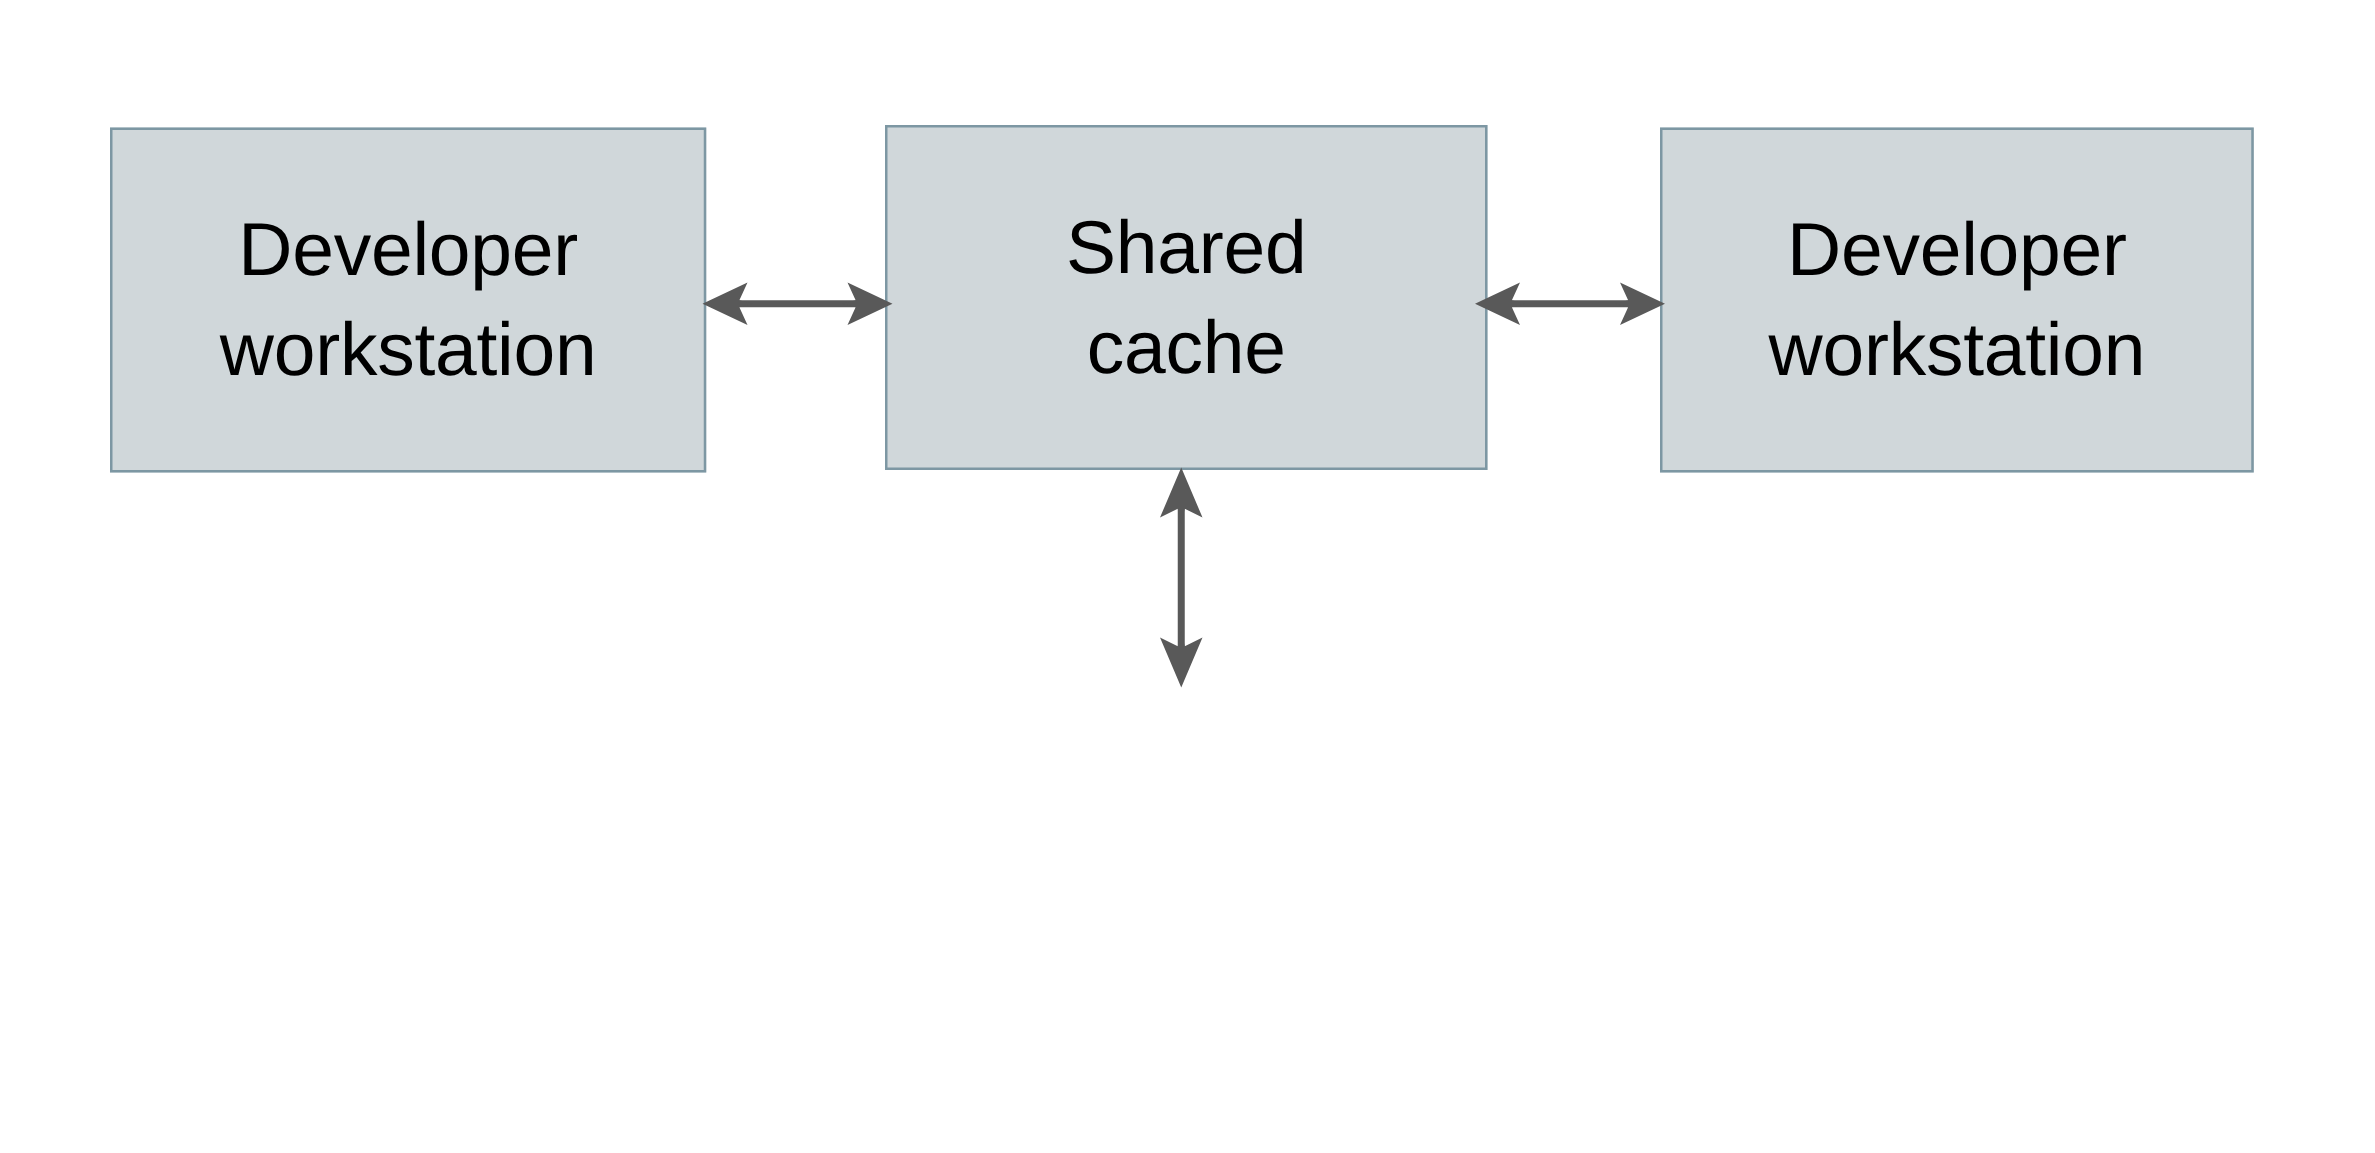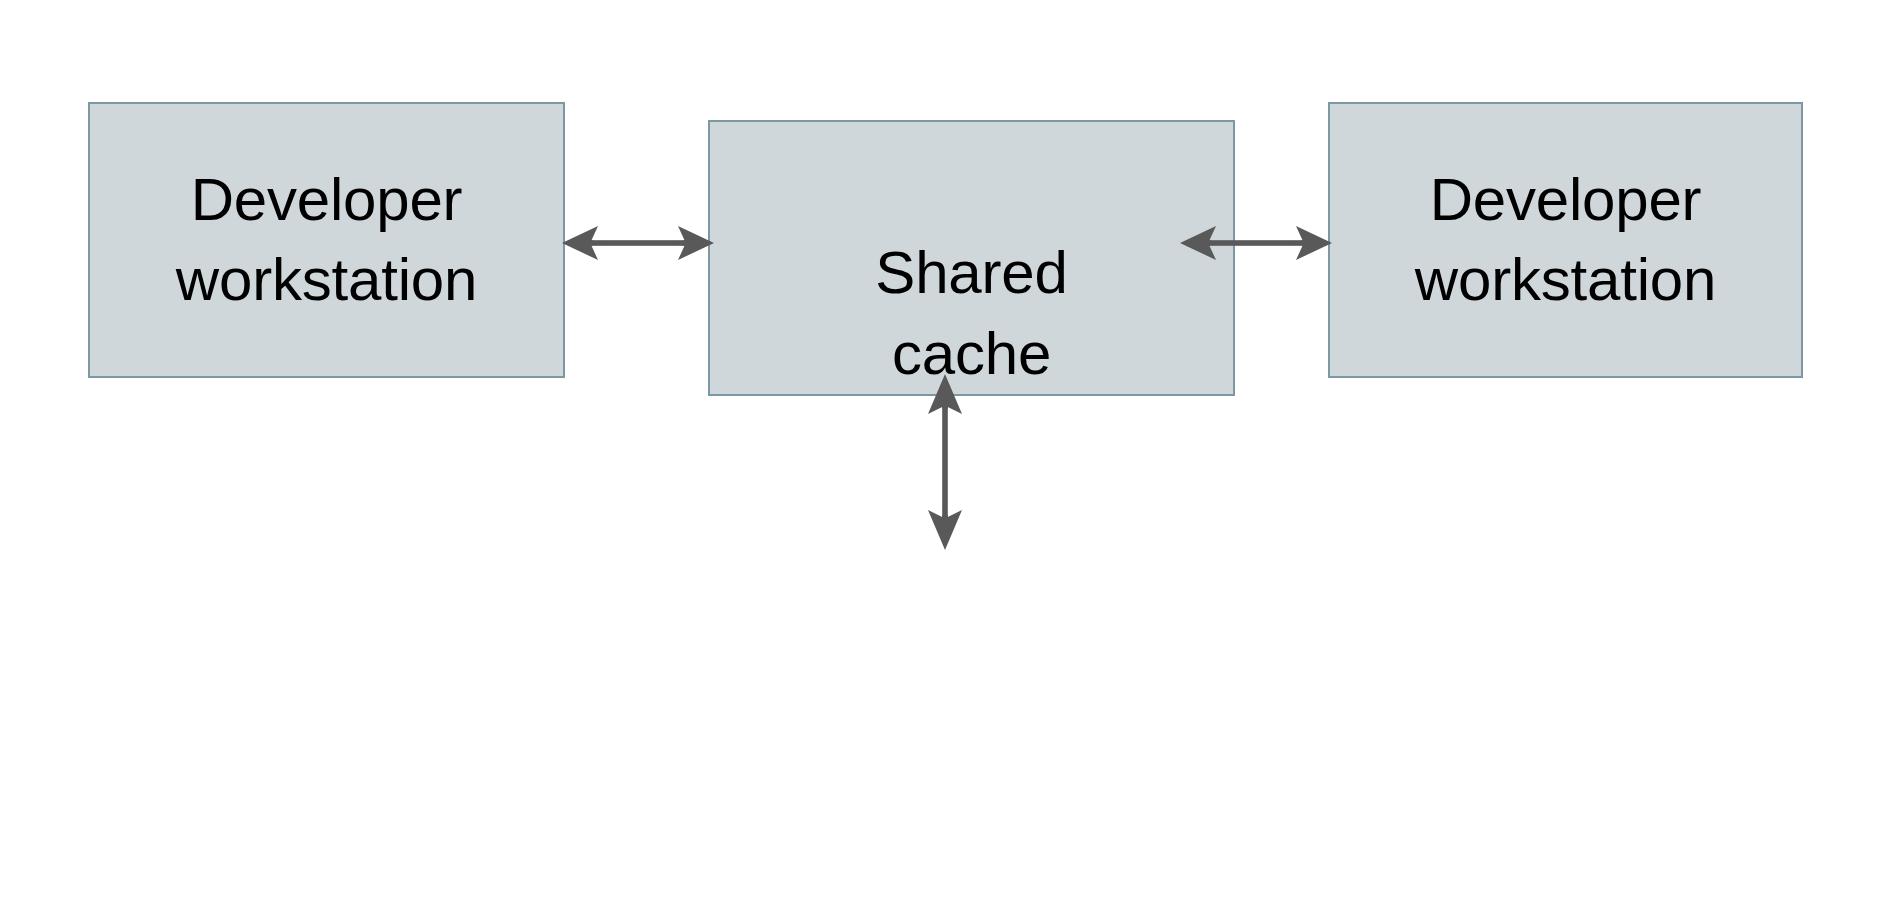--- a/index.html
+++ b/index.html
@@ -34,21 +34,21 @@
     font-size: 60px;
     line-height: 1.34;
     color: #000000;
     font-weight: 400;
     letter-spacing: -0.2px;
     white-space: pre-line;
     padding: 0 2px;
   }
   
   #node-dev-left    { left: 88px;   top: 102px; width: 477px; height: 276px; }
-  #node-shared      { left: 708px;  top: 120px; width: 527px; height: 276px; align-items: flex-end; }
+  #node-shared      { left: 708px;  top: 100px; width: 482px; height: 276px; }
   #node-dev-right   { left: 1328px; top: 102px; width: 475px; height: 276px; }
   #node-ci          { left: 708px;  top: 546px; width: 475px; height: 274px; }
 
   .connector {
     position: absolute;
     overflow: visible;
   }
   #conn-left   { left: 562px;  top: 213px; width: 152px; height: 60px; }
   #conn-right  { left: 1180px; top: 213px; width: 152px; height: 60px; }
   #conn-down   { left: 915px;  top: 374px; width: 60px;  height: 176px; }

